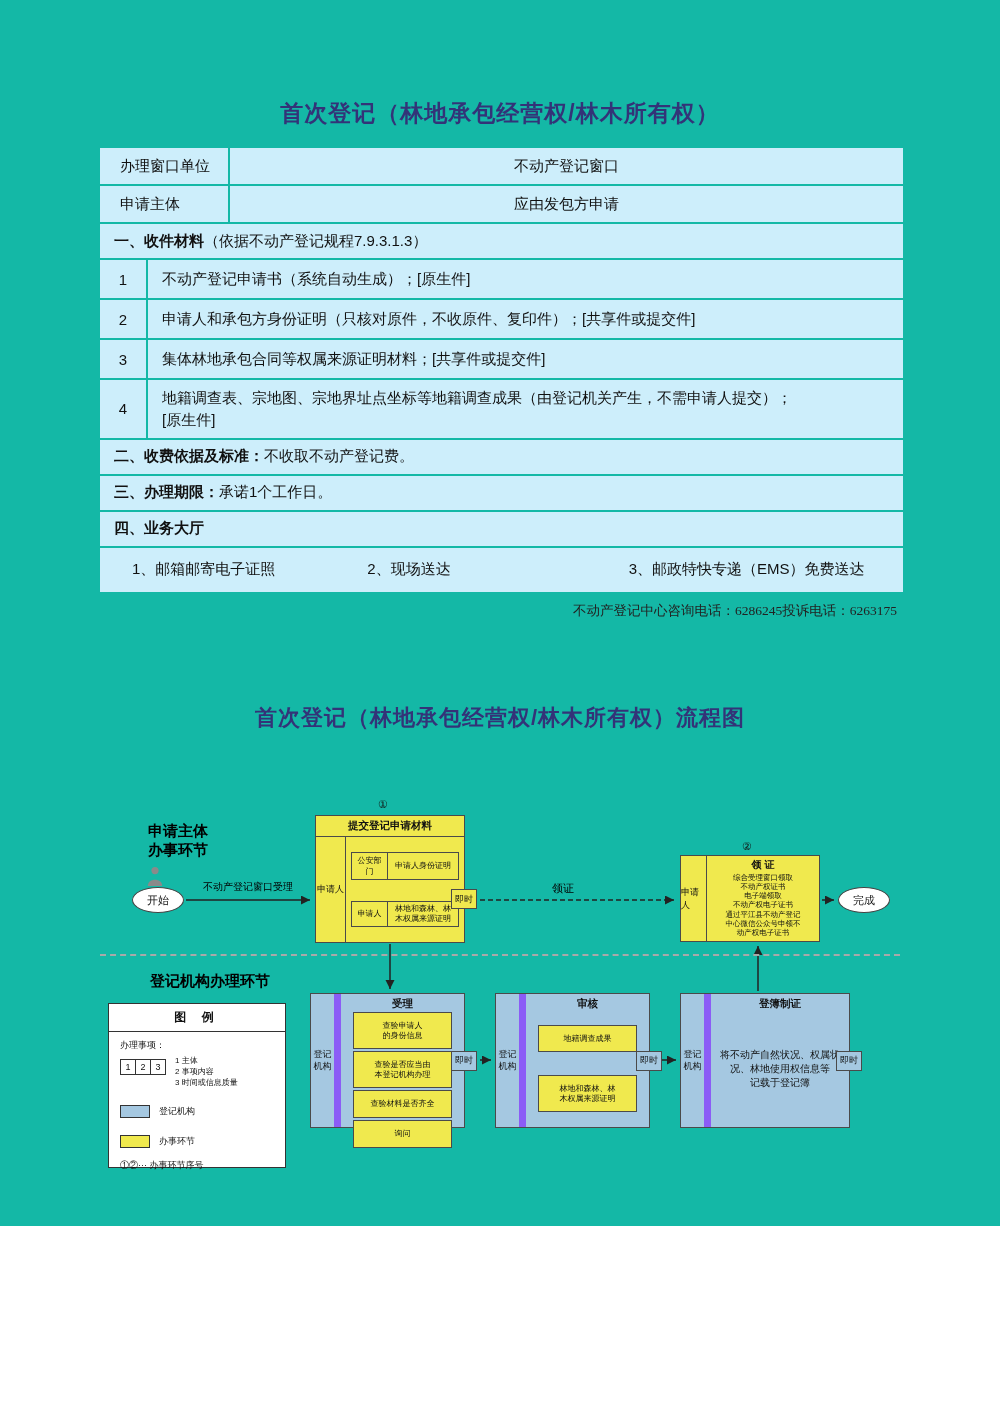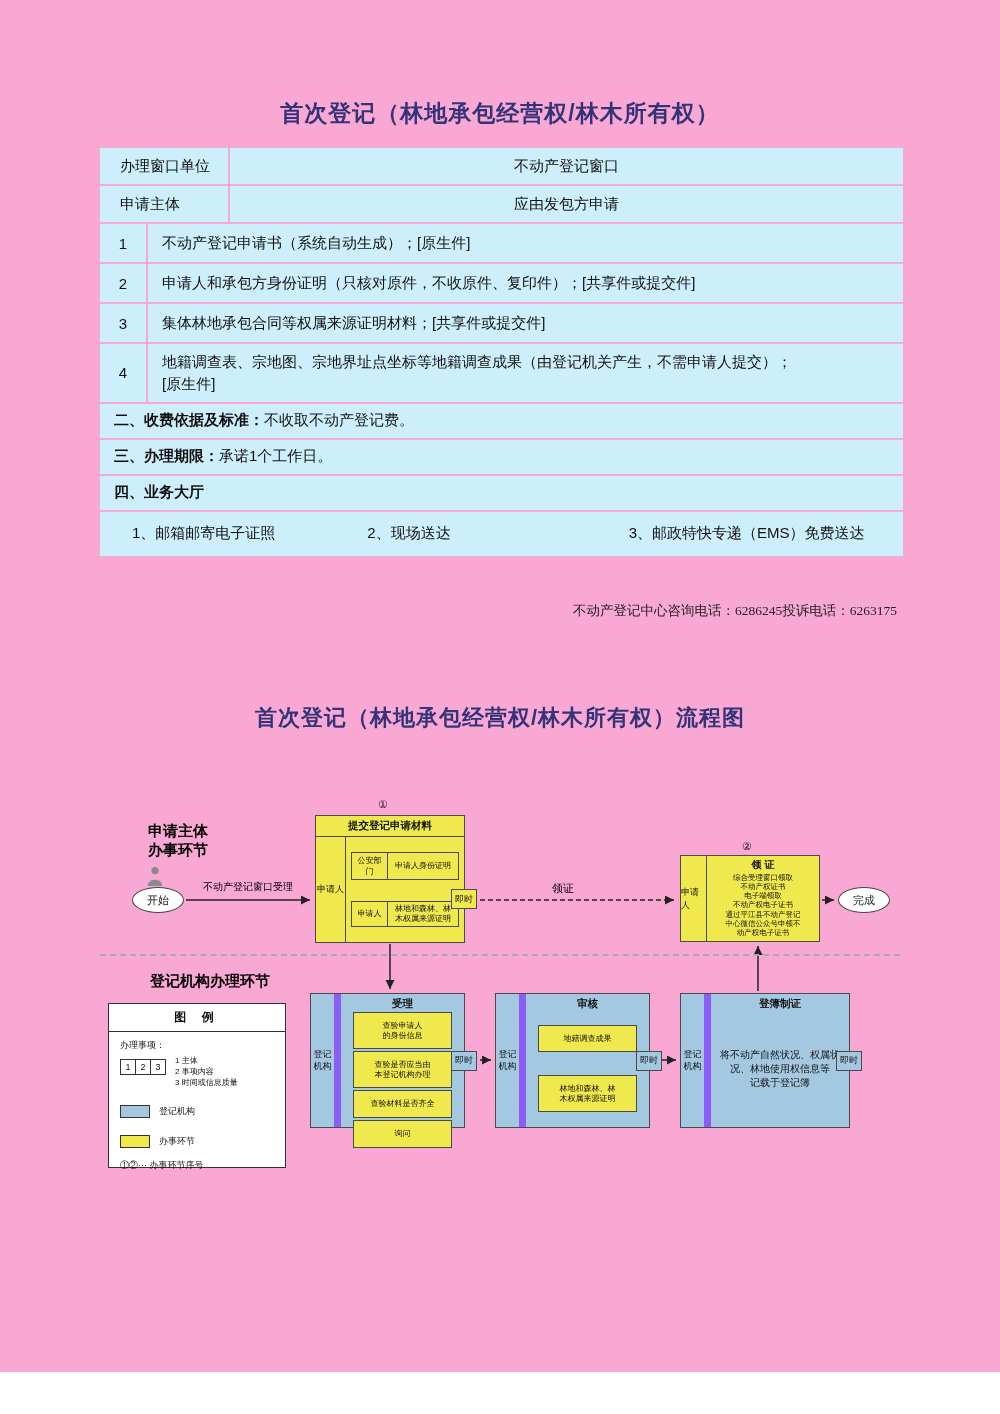--- a/index.html
+++ b/index.html
@@ -1,17 +1,17 @@
 <!DOCTYPE html>
 <html><head>
 <meta charset="utf-8">
 <style>
   * { margin:0; padding:0; box-sizing:border-box; }
   body { width:1000px; height:1414px; background:#ffffff; font-family:"Liberation Sans", sans-serif; color:#111; }
-  .page { position:relative; width:1000px; height:1372px; overflow:hidden; background:#f9a8d4; }
+  .page { position:relative; width:1000px; height:1226px; overflow:hidden; background:#14b8a6; }
 
   
   .doc-title { position:absolute; left:0; top:98px; width:1000px; text-align:center;
                font-size:23px; font-weight:bold; color:#333378; letter-spacing:1px; }
   .flow-title { position:absolute; left:0; top:703px; width:1000px; text-align:center;
                 font-size:22px; font-weight:bold; color:#333378; letter-spacing:1px; }
   .phone-note { position:absolute; right:103px; top:602px; font-size:13.5px;
                 font-family:"Liberation Serif", serif; color:#222; }
 
   
@@ -128,20 +128,26 @@
 
   <div class="info-table">
     <div class="t-row">
       <div class="cell c-label">办理窗口单位</div>
       <div class="cell c-value">不动产登记窗口</div>
     </div>
     <div class="t-row">
       <div class="cell c-label">申请主体</div>
       <div class="cell c-value">应由发包方申请</div>
     </div>
+    <div class="t-row">
+      <div class="cell c-full">
+        <span class="b">一、收件材料</span>
+          <span>（依据不动产登记规程7.9.3.1.3）</span>
+      </div>
+    </div>
     <div class="t-row m-row">
       <div class="cell c-num">1</div>
       <div class="cell c-text">不动产登记申请书（系统自动生成）；[原生件]</div>
     </div>
     <div class="t-row m-row">
       <div class="cell c-num">2</div>
       <div class="cell c-text">申请人和承包方身份证明（只核对原件，不收原件、复印件）；[共享件或提交件]</div>
     </div>
     <div class="t-row m-row">
       <div class="cell c-num">3</div>

